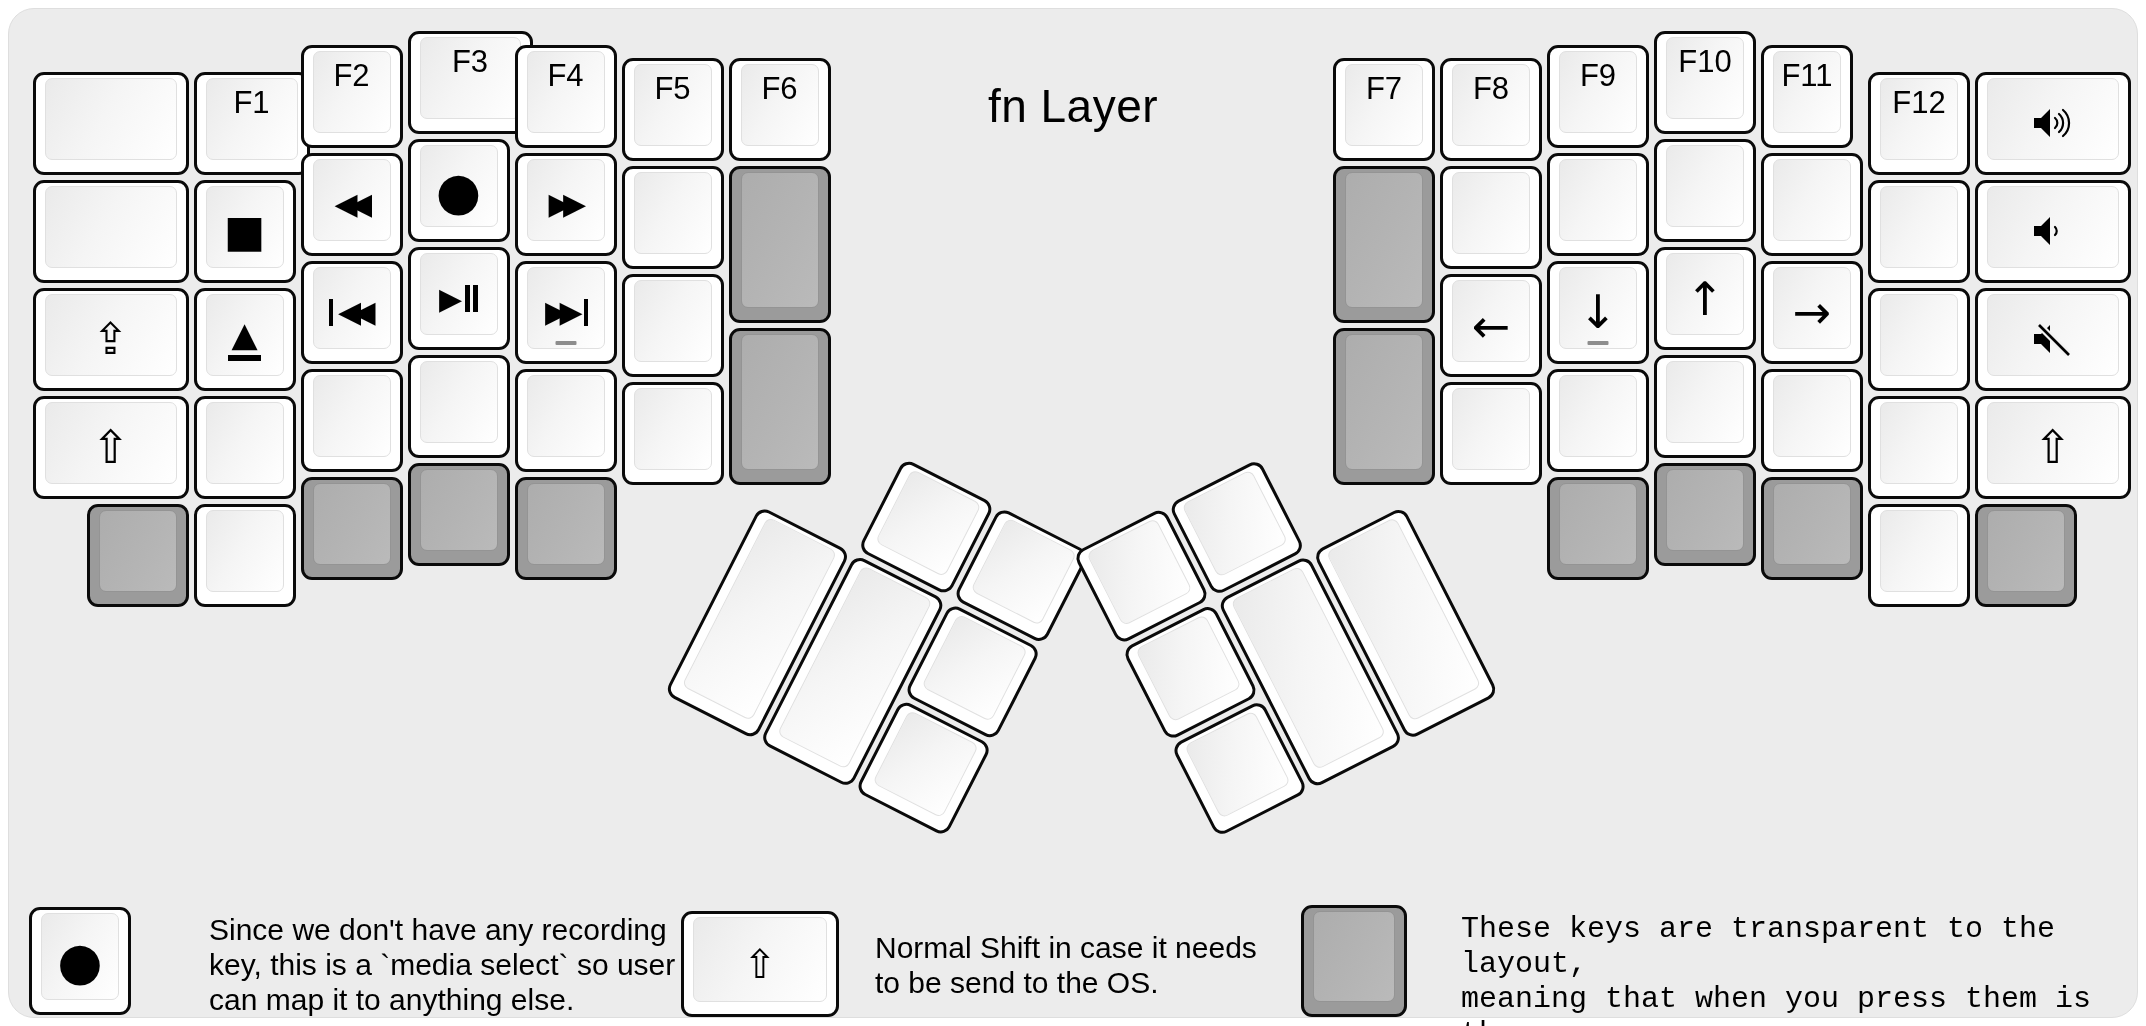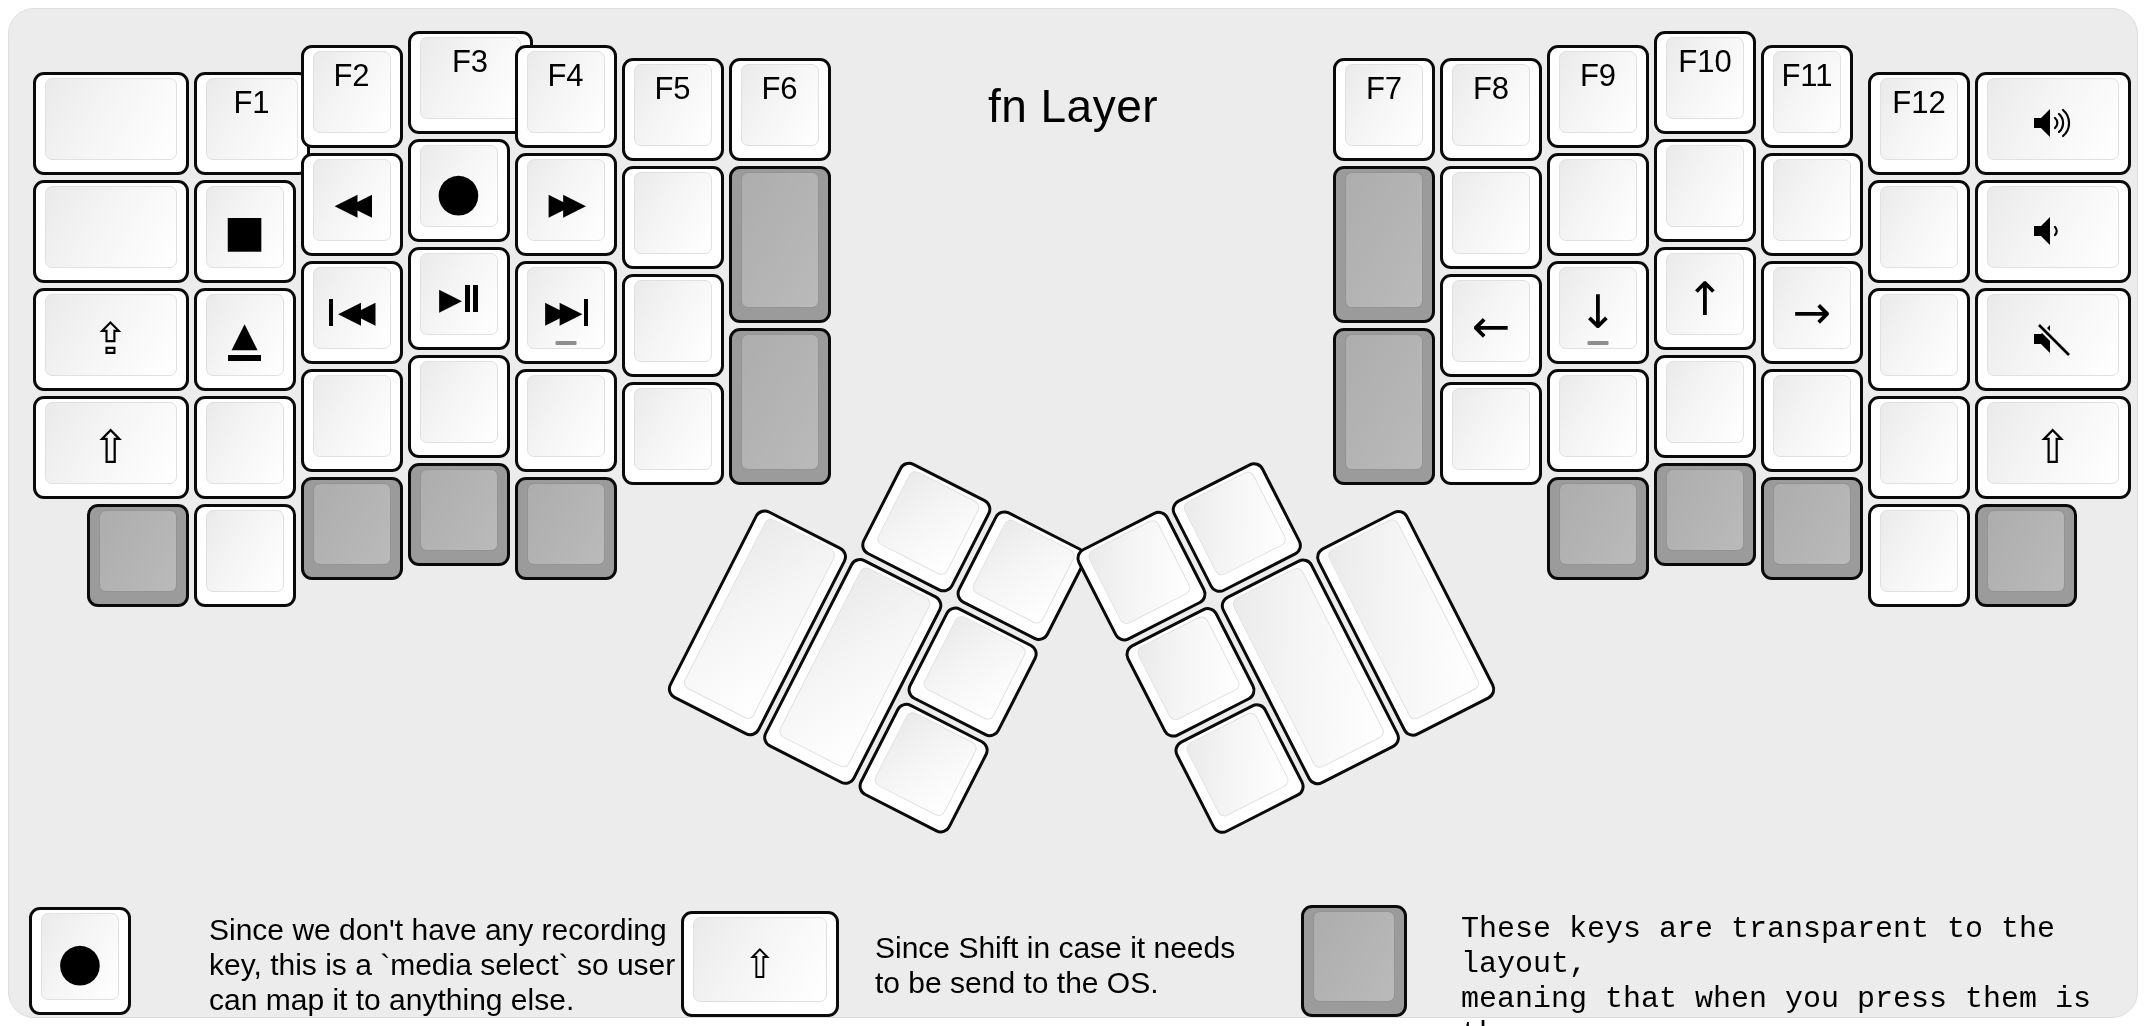--- a/index.html
+++ b/index.html
@@ -414,21 +414,21 @@
     <div class="legend-text" style="left:200px;top:903px;">Since we don't have any recording
 key, this is a `media select` so user
 can map it to anything else.</div>
 
     <div class="key white" style="left:672px;top:902px;width:158px;height:106px;">
       <div class="cap"></div>
       <div class="icon-center">
         <span class="glyph g-shift" style="font-size:40px;">⇧</span>
       </div>
     </div>
-    <div class="legend-text" style="left:866px;top:921px;">Since Shift in case it needs
+    <div class="legend-text" style="left:866px;top:921px;">Normal Shift in case it needs
 to be send to the OS.</div>
 
     <div class="key gray" style="left:1292px;top:896px;width:106px;height:112px;">
       <div class="cap"></div>
     </div>
     <div class="legend-text" style="left:1452px;top:903px;font-family:Liberation Mono, monospace;">These keys are transparent to the layout,
 meaning that when you press them is the same
 as pressing this key on the previous layer.</div>
 
   </div>

